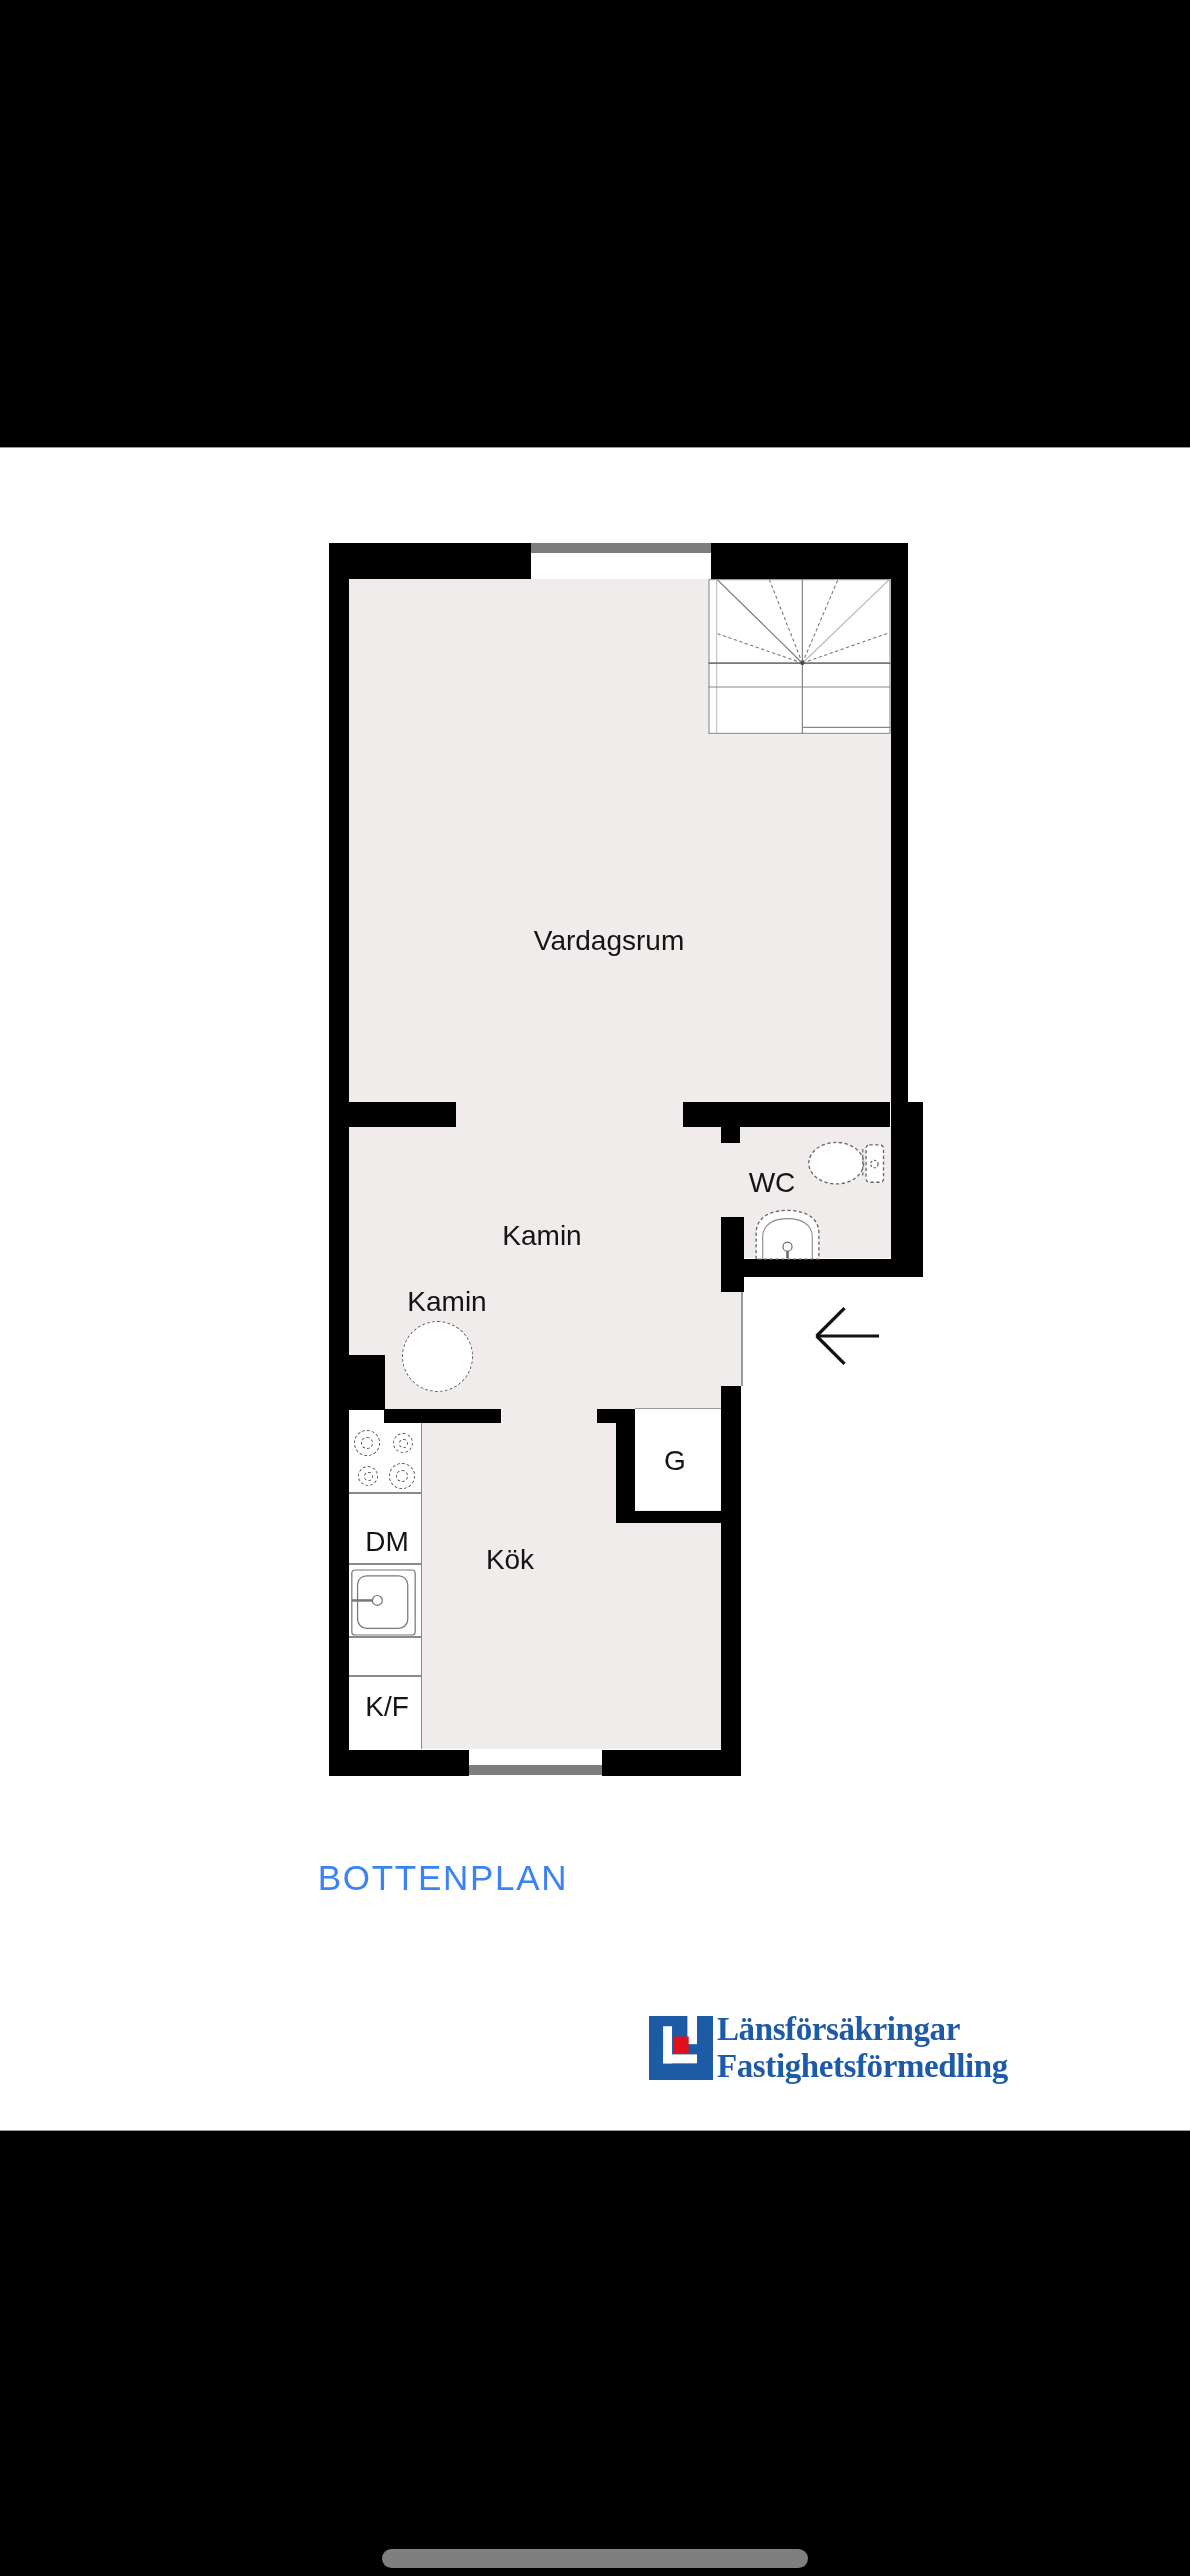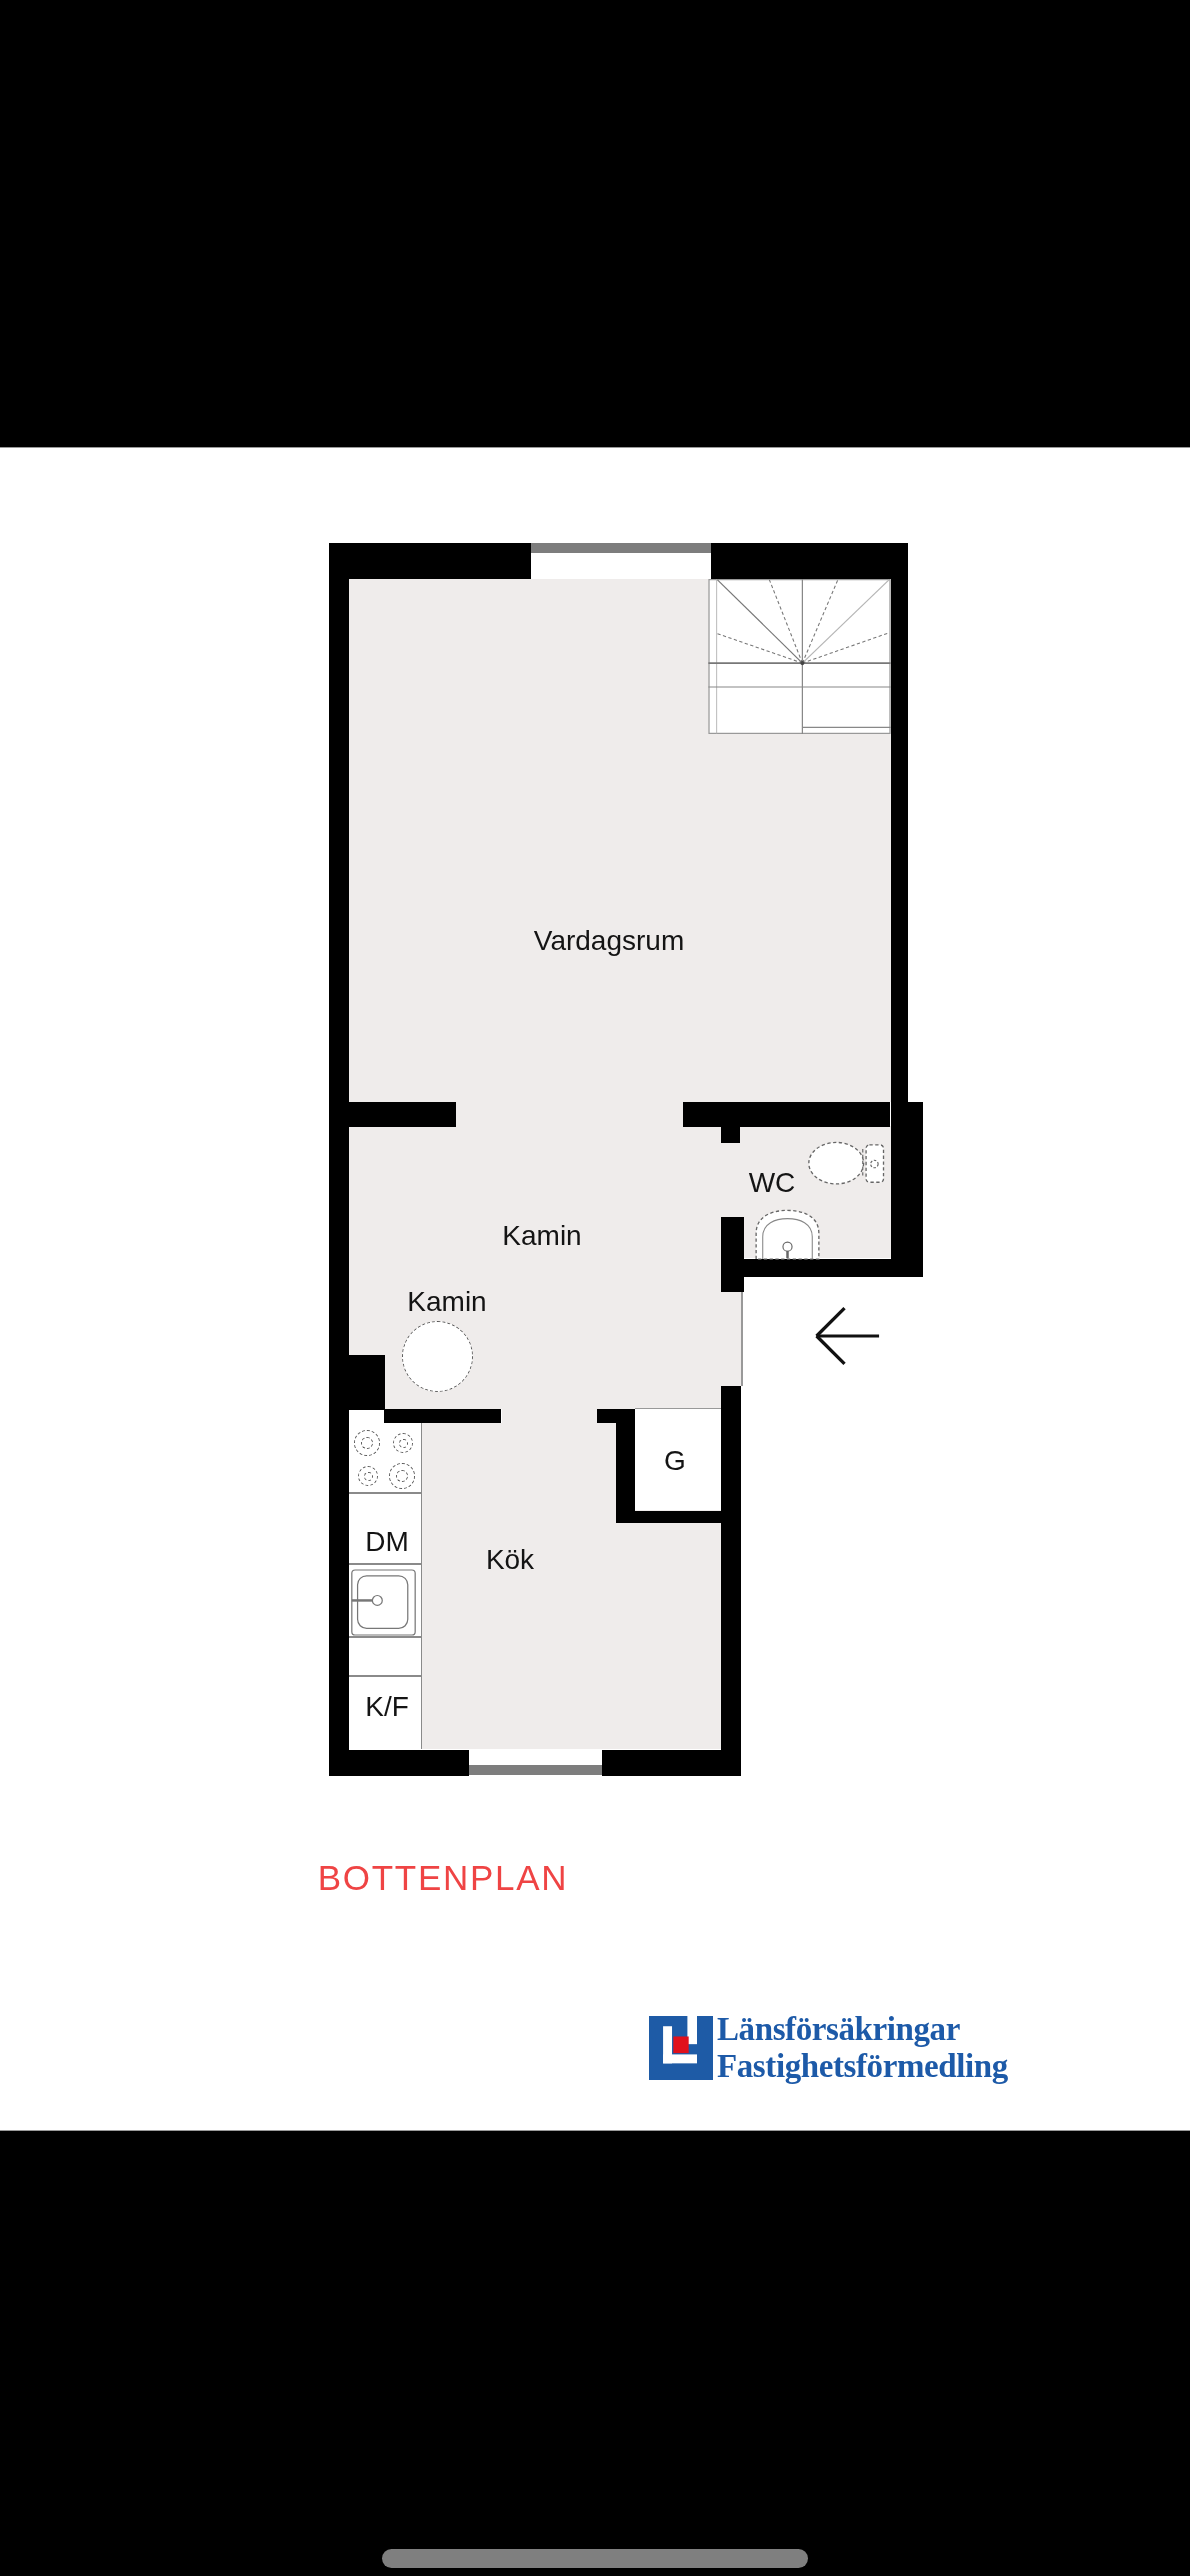--- a/index.html
+++ b/index.html
@@ -23,21 +23,21 @@
   .burner-inner{border:1.7px dashed #555;border-radius:50%;box-sizing:border-box;}
   .kamin-circle{position:absolute;left:402px;top:1321px;width:71px;height:71px;border:1.7px dashed #555;
           border-radius:50%;background:#fff;box-sizing:border-box;}
   .counter{position:absolute;left:349px;top:1423px;width:73px;height:326px;background:#fff;
           border-right:1.7px solid #8a8a8a;box-sizing:border-box;}
   .counter-div{position:absolute;left:0;width:100%;height:1.7px;background:#8a8a8a;}
   .closet{position:absolute;left:635px;top:1408px;width:87px;height:102px;background:#fff;
           border-top:1.7px solid #999;box-sizing:border-box;}
   
   .caption-title{position:absolute;left:443px;top:1878px;transform:translate(-50%,-50%);
-          font-size:35px;letter-spacing:1.7px;color:#ef4444;}
+          font-size:35px;letter-spacing:1.7px;color:#3b82f6;}
   .caption-disc{position:absolute;left:60px;top:1940px;font-size:21.5px;color:#111;}
   .logo-text{position:absolute;left:717px;top:2011px;font-family:"Liberation Serif",serif;
           font-weight:700;font-size:33px;line-height:37px;color:#1d5aa8;letter-spacing:-0.4px;white-space:nowrap;}
 </style>
 </head>
 <body>
 
 <div class="screen">
 
   <div class="bar bar-top"></div>

